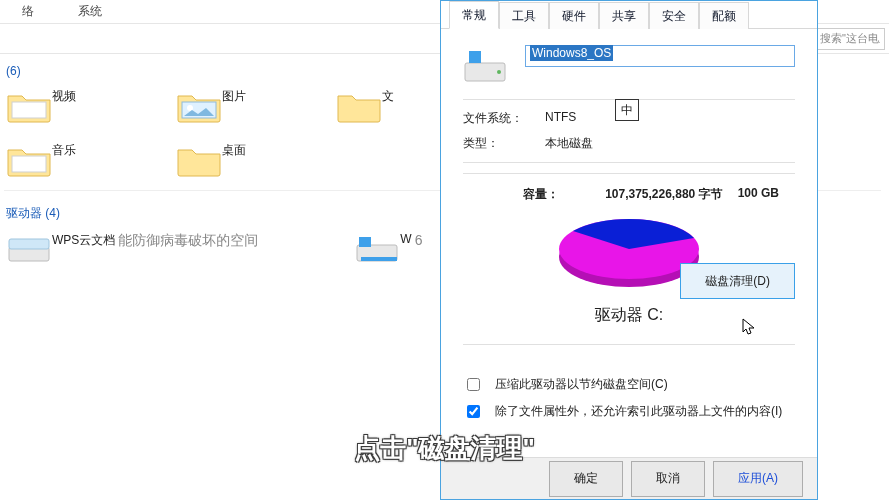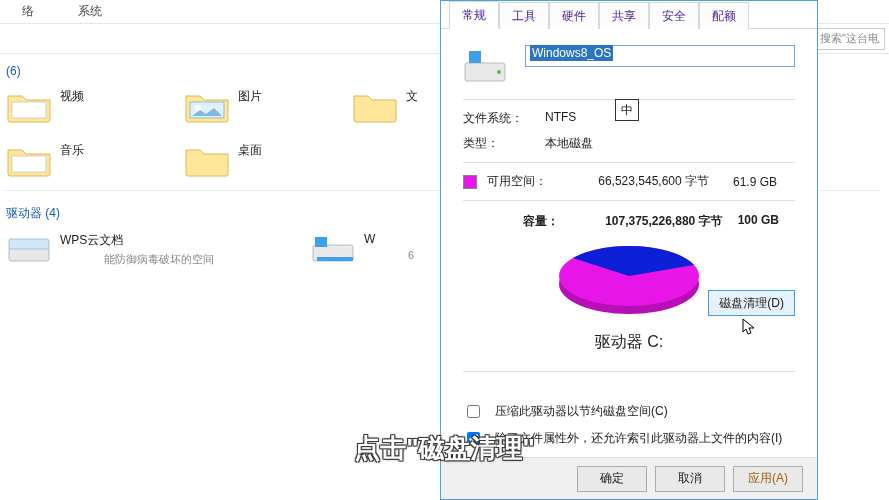--- a/index.html
+++ b/index.html
@@ -6,40 +6,40 @@
   body { margin: 0; width: 889px; height: 500px; background: #fff; overflow: hidden; position: relative; }
 
   
   .explorer { position: absolute; inset: 0; background: #fff; }
   .top-strip { height: 24px; border-bottom: 1px solid #e6e6e6; display: flex; align-items: center; font-size: 12px; color: #444; }
   .top-strip .cell { padding: 0 22px; }
   .breadcrumb-row { height: 30px; border-bottom: 1px solid #e6e6e6; display:flex; align-items:center; }
   .search-bg { margin-left:auto; width:70px; height:22px; border:1px solid #ccc; margin-right:4px; display:flex; align-items:center; font-size:11px; color:#888; padding:0 4px;}
   .section-header { font-size:12px; color:#1a5cb8; padding:4px 2px 10px 2px; }
   .item-grid { display:flex; gap:100px; padding-left:2px; }
-  .item { display:flex; align-items:flex-start; gap:8px; font-size:12px; color:#222; }
-  .item .label-col { display:flex; flex-direction:column; gap:3px; }
-  .item .sub { color:#888; font-size:11px;margin-left:44px; }
+  .item { display:flex; align-items:flex-start; gap:0; font-size:12px; color:#222; }
+  .item .label-col { display:flex; flex-direction:row; gap:3px; }
+  .item .sub { color:#888; font-size:14px; }
   .folder-icon { width:46px; height:36px; }
   .folder-svg { width:46px; height:36px; }
   .baidu-icon { width:46px; height:36px; display:flex; align-items:center; justify-content:center; }
   .drive-thumb { width:46px; height:36px; display:flex; align-items:center; justify-content:center; }
   .drive-svg { width:44px; height:30px; }
 
   hr.sep { border:none; border-top:1px solid #eee; margin:12px 0 10px 0; }
 
   
   .dialog { position:absolute; left:440px; top:0; width:378px; height:500px; background:#fff; border:1px solid #4aa3e0; }
   .tabstrip { height:28px; display:flex; align-items:flex-end; padding-left:8px; border-bottom:1px solid #d8d8d8; gap:0; }
-  .tab { font-size:12px; padding:5px 12px 4px; border:1px solid #d8d8d8; border-bottom:none; background:#fcfcfc; position:relative; top:1px; color:#4c1d95; cursor:default;}
+  .tab { font-size:12px; padding:5px 12px 4px; border:1px solid #d8d8d8; border-bottom:none; background:#fcfcfc; position:relative; top:1px; color:#0f172a; cursor:default;}
   .tab.active { background:#fff; border-bottom:1px solid #fff; }
   .dlg-body { padding:16px 22px 8px 22px; font-size:12px; color:#222; position:relative; height:calc(100% - 28px - 42px); overflow:hidden;}
   .dlg-footer { position:absolute; bottom:0; left:0; right:0; height:42px; background:#f0f0f0; border-top:1px solid #dcdcdc; display:flex; align-items:center; justify-content:flex-end; padding-right:14px; gap:8px;}
-  .btn { min-width:70px; height:26px; font-size:12px; border:1px solid #adadad; background:#e9e9e9; color:#222; display:flex; align-items:center; justify-content:center; padding:0 10px;}
-  .btn.disabled { color:#a16207; }
+  .btn { min-width:70px; height:36px; font-size:12px; border:1px solid #adadad; background:#e9e9e9; color:#222; display:flex; align-items:center; justify-content:center; padding:0 24px;}
+  .btn.disabled { color:#1d4ed8; }
   .btn.hl { border:1px solid #3aa0e8; background:#e6f2fb; }
   .name-row { display:flex; align-items:flex-start; gap:18px; }
   .drive-big { width:44px; height:44px; }
   .name-input { flex:1; height:22px; border:1px solid #6aa9e6; background:#fff; padding:0 4px; font-size:12px; color:#fff; }
   .name-input .sel { background:#2b76c4; padding:1px 2px; }
   .ime { position:absolute; left:174px; top:70px; width:24px; height:22px; border:1px solid #333; background:#fff; display:flex; align-items:center; justify-content:center; font-size:12px;}
   .kv { display:flex; margin-top:8px; }
   .kv .k { width:82px; }
   .kv .v { }
   .hr { border-top:1px solid #e0e0e0; margin:10px 0; }
@@ -194,26 +194,20 @@
         <span class="k">文件系统：</span>
         <span class="v">NTFS</span>
       </div>
     <div class="kv">
         <span class="k">类型：</span>
         <span class="v">本地磁盘</span>
       </div>
 
     <div class="hr"></div>
 
-    <div class="space-row">
-      <span class="swatch mag"></span>
-      <span class="lbl">可用空间：</span>
-      <span class="bytes">66,523,545,600 字节</span>
-      <span class="gb">61.9 GB</span>
-    </div>
 
     <div class="hr"></div>
 
     <div class="cap-row">
       <span class="lbl">容量：</span>
       <span class="bytes">107,375,226,880 字节</span>
       <span class="gb">100 GB</span>
     </div>
 
     <div class="pie-wrap">

